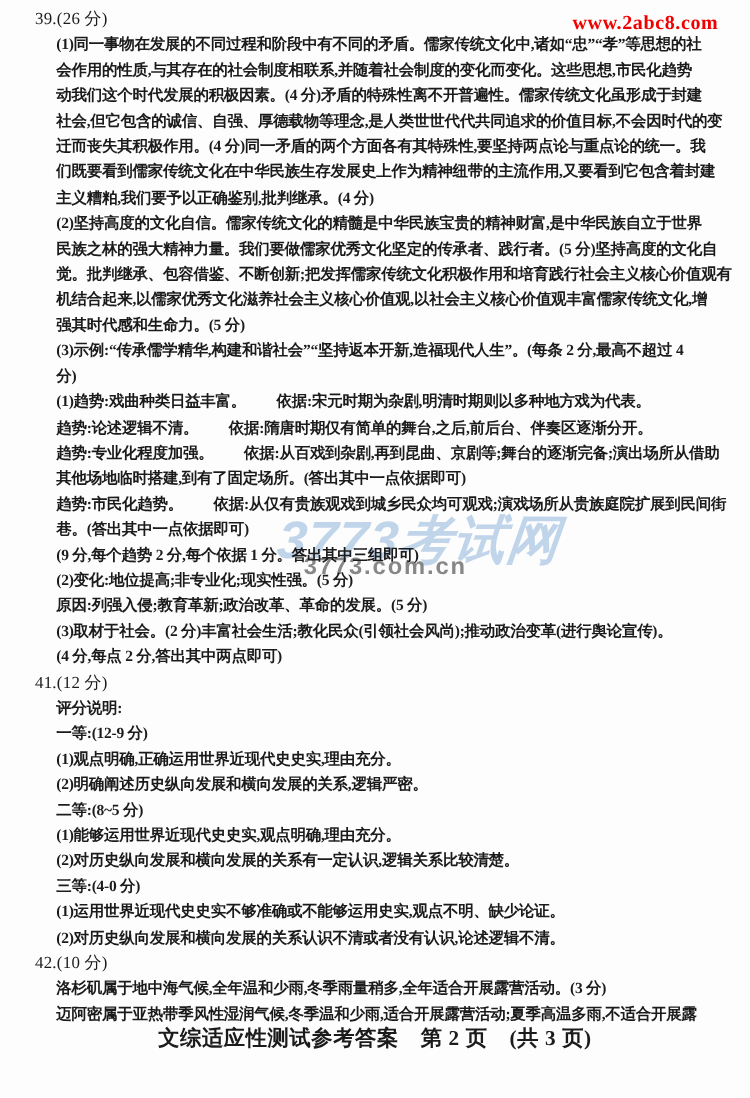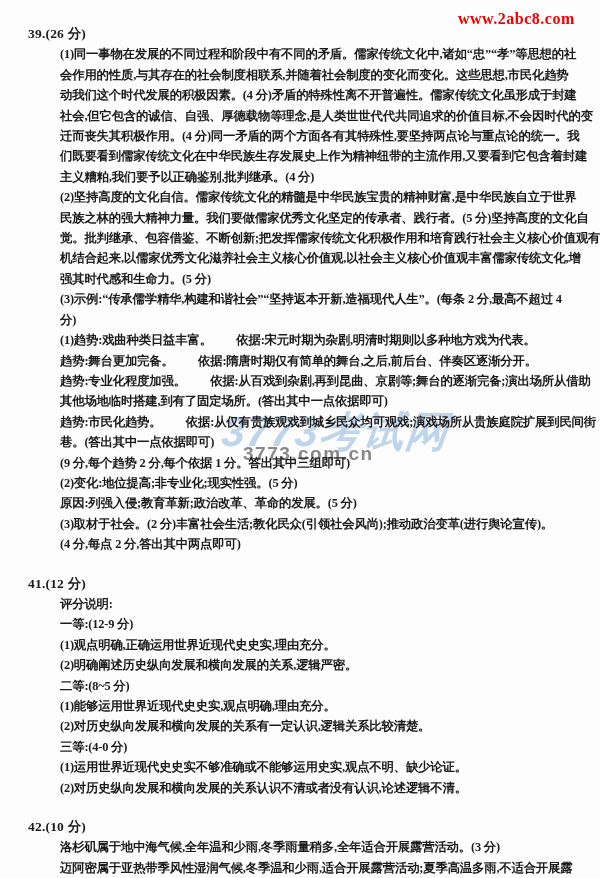--- a/index.html
+++ b/index.html
@@ -13,28 +13,27 @@
     color: #1b1b1b;
   }
   .content {
     position: relative;
     z-index: 2;
     padding-top: 5px;
   }
   .q-number {
     margin-left: 28px;
     font-size: 13.5px;
-    font-weight: bold;
+    font-weight: normal;
     line-height: 20.4px;
     white-space: nowrap;
     letter-spacing: 0.2px;
-    margin-top: 19px;
   }
   .a-line {
-    margin-left: 60px;
+    margin-left: 45px;
     font-size: 12.4px;
     font-weight: 600;
     line-height: 20.4px;
     white-space: nowrap;
     letter-spacing: -0.2px;
   }
   .footer {
     text-align: center;
     font-size: 17px;
     font-weight: bold;
@@ -99,21 +98,21 @@
         <div class="a-line">们既要看到儒家传统文化在中华民族生存发展史上作为精神纽带的主流作用,又要看到它包含着封建</div>
         <div class="a-line">主义糟粕,我们要予以正确鉴别,批判继承。(4 分)</div>
         <div class="a-line">(2)坚持高度的文化自信。儒家传统文化的精髓是中华民族宝贵的精神财富,是中华民族自立于世界</div>
         <div class="a-line">民族之林的强大精神力量。我们要做儒家优秀文化坚定的传承者、践行者。(5 分)坚持高度的文化自</div>
         <div class="a-line">觉。批判继承、包容借鉴、不断创新;把发挥儒家传统文化积极作用和培育践行社会主义核心价值观有</div>
         <div class="a-line">机结合起来,以儒家优秀文化滋养社会主义核心价值观,以社会主义核心价值观丰富儒家传统文化,增</div>
         <div class="a-line">强其时代感和生命力。(5 分)</div>
         <div class="a-line">(3)示例:“传承儒学精华,构建和谐社会”“坚持返本开新,造福现代人生”。(每条 2 分,最高不超过 4</div>
         <div class="a-line">分)</div>
         <div class="a-line">(1)趋势:戏曲种类日益丰富。　　依据:宋元时期为杂剧,明清时期则以多种地方戏为代表。</div>
-        <div class="a-line">趋势:舞台更加完备。　　依据:隋唐时期仅有简单的舞台,之后,前后台、伴奏区逐渐分开。</div>
+        <div class="a-line">趋势:论述逻辑不清。　　依据:隋唐时期仅有简单的舞台,之后,前后台、伴奏区逐渐分开。</div>
         <div class="a-line">趋势:专业化程度加强。　　依据:从百戏到杂剧,再到昆曲、京剧等;舞台的逐渐完备;演出场所从借助</div>
         <div class="a-line">其他场地临时搭建,到有了固定场所。(答出其中一点依据即可)</div>
         <div class="a-line">趋势:市民化趋势。　　依据:从仅有贵族观戏到城乡民众均可观戏;演戏场所从贵族庭院扩展到民间街</div>
         <div class="a-line">巷。(答出其中一点依据即可)</div>
         <div class="a-line">(9 分,每个趋势 2 分,每个依据 1 分。答出其中三组即可)</div>
         <div class="a-line">(2)变化:地位提高;非专业化;现实性强。(5 分)</div>
         <div class="a-line">原因:列强入侵;教育革新;政治改革、革命的发展。(5 分)</div>
         <div class="a-line">(3)取材于社会。(2 分)丰富社会生活;教化民众(引领社会风尚);推动政治变革(进行舆论宣传)。</div>
         <div class="a-line">(4 分,每点 2 分,答出其中两点即可)</div>
         <div class="q-number">41.(12 分)</div>

